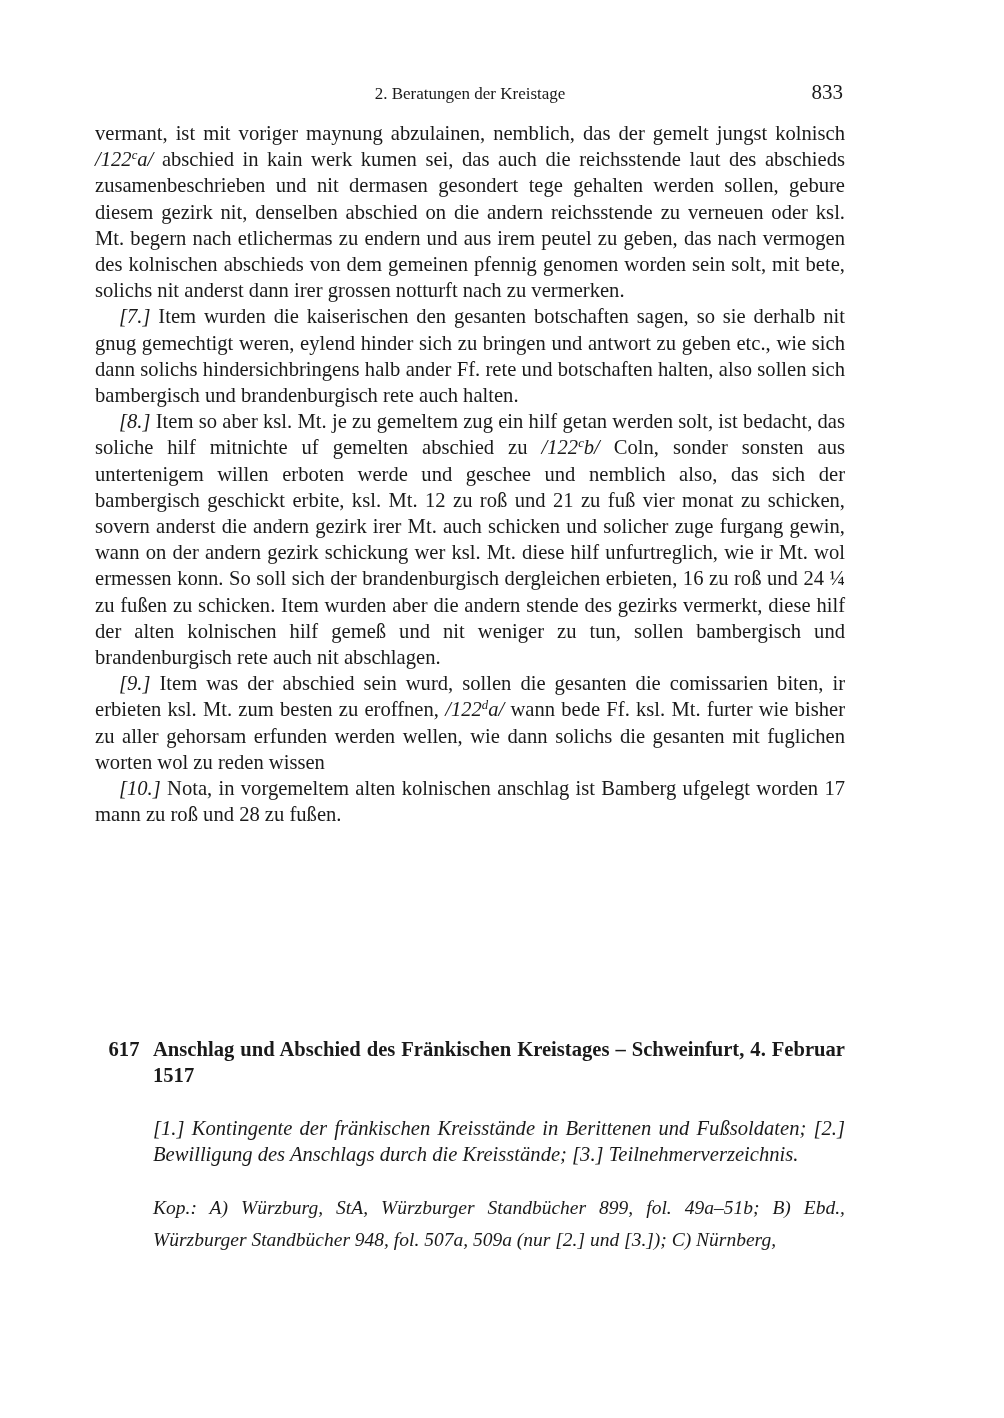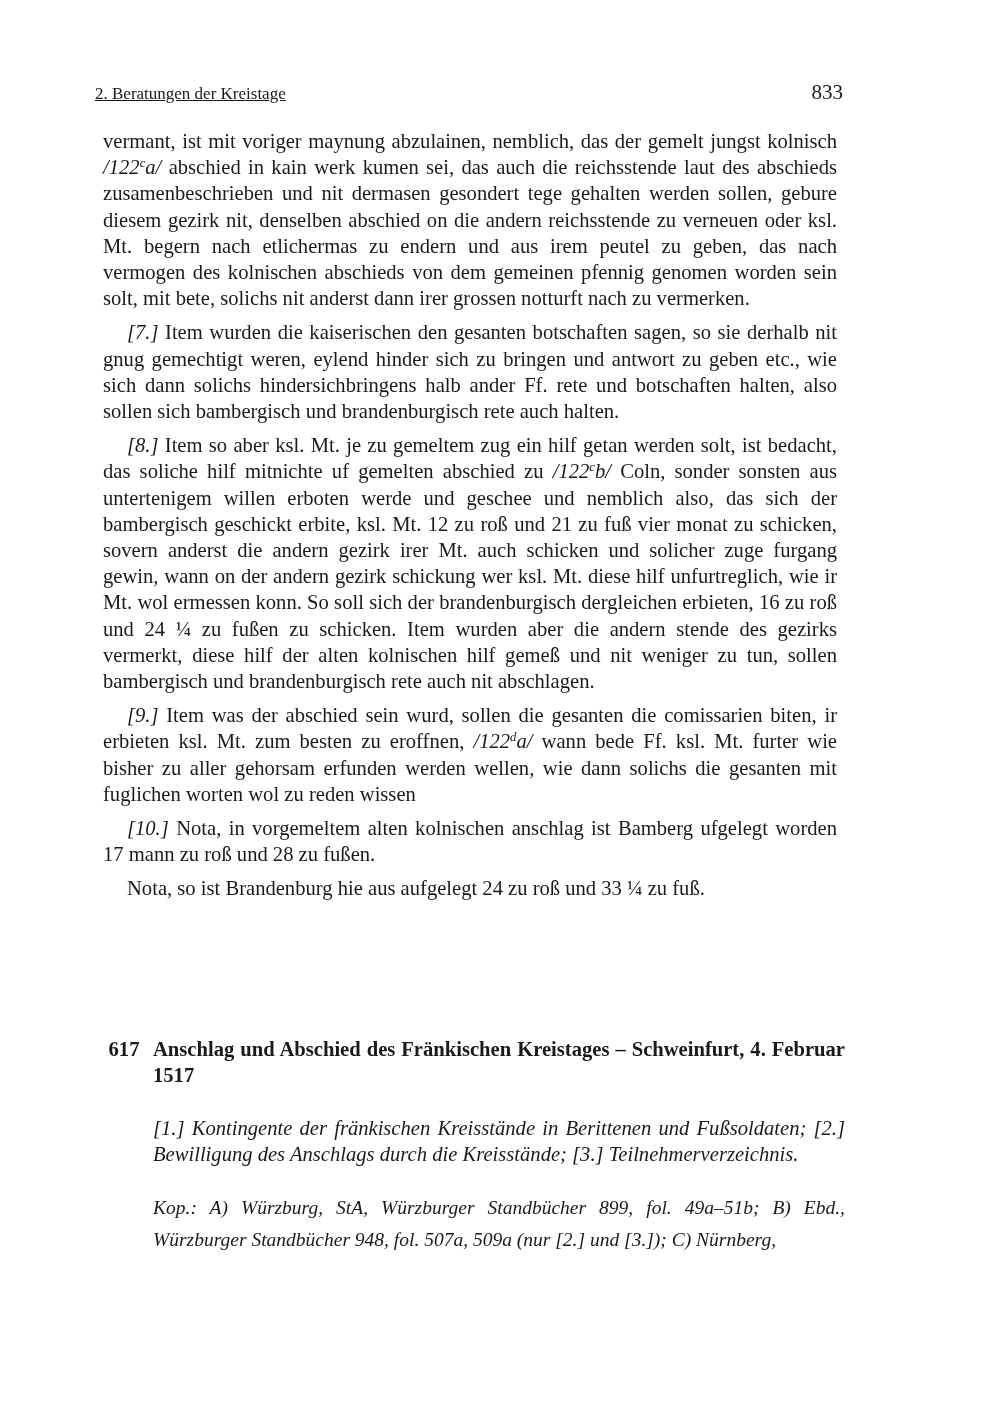--- a/index.html
+++ b/index.html
@@ -1,23 +1,23 @@
 <!DOCTYPE html>
 <html><head>
 <meta charset="utf-8">
 <style>
   html, body { margin: 0; padding: 0; background: #ffffff; }
   body { width: 1004px; height: 1418px; position: relative; overflow: hidden;
          font-family: "Liberation Serif", "DejaVu Serif", serif; color: #1a1a1a; }
   .page { position: absolute; left: 95px; top: 0; width: 750px; }
   .running-head { position: absolute; top: 80px; left: 0; width: 750px; height: 28px; font-size: 17px; }
-  .running-title { position: absolute; left: 0; right: 0; text-align: left; top: 4px; text-decoration: underline; }
+  .running-title { position: absolute; left: 0; right: 0; text-align: center; top: 4px; }
   .page-number { position: absolute; right: 2px; top: 0; font-size: 21px; text-align: right; }
   .body-text { position: absolute; top: 120px; left: 0; width: 750px; font-size: 20.6px; line-height: 26.2px; text-align: justify; hyphens: manual; }
-  .body-text p { margin: 8px; }
+  .body-text p { margin: 0; }
   .indent { text-indent: 24px; }
   .it { font-style: italic; }
   sup { font-size: 0.62em; line-height: 0; vertical-align: 0.55em; font-style: italic; }
   .doc-heading { position: absolute; top: 1036px; left: 0; width: 750px; font-size: 20.6px; line-height: 26px; font-weight: bold; display: flex; }
   .doc-number { width: 58px; flex: none; text-align: center; }
   .doc-title { flex: 1; text-align: justify; }
   .regest { position: absolute; top: 1107px; left: 58px; width: 692px; font-size: 20.6px; line-height: 26px; font-style: italic; text-align: justify; }
   .regest p { margin: 8px 0 8px 0; }
   .sources { position: absolute; top: 1192px; left: 58px; width: 692px; font-size: 19.5px; line-height: 32px; font-style: italic; text-align: justify; }
   .sources p { margin: 0; }
@@ -36,21 +36,20 @@
     <p><span>vermant, ist mit voriger maynung abzulainen, nemblich, das der gemelt jungst kolnisch </span><span class="it"><span>/122</span><sup>c</sup><span>a/</span></span><span> abschied in kain werk kumen sei, das auch die reichsstende laut des abschieds zusamenbeschrieben und nit dermasen gesondert tege gehalten werden sollen, gebure diesem gezirk nit, denselben abschied on die andern reichsstende zu verneuen oder ksl. Mt. begern nach etlichermas zu endern und aus irem peutel zu geben, das nach vermogen des kolnischen abschieds von dem gemeinen pfennig genomen worden sein solt, mit bete, solichs nit anderst dann irer grossen notturft nach zu vermerken.</span></p>
 
     <p class="indent"><span class="it">[7.]</span><span> Item wurden die kaiserischen den gesanten botschaften sagen, so sie derhalb nit gnug gemechtigt weren, eylend hinder sich zu bringen und antwort zu geben etc., wie sich dann solichs hindersichbringens halb ander Ff. rete und botschaften halten, also sollen sich bambergisch und brandenburgisch rete auch halten.</span></p>
 
     <p class="indent"><span class="it">[8.]</span><span> Item so aber ksl. Mt. je zu gemeltem zug ein hilf getan werden solt, ist be­dacht, das soliche hilf mitnichte uf gemelten abschied zu </span><span class="it"><span>/122</span><sup>c</sup><span>b/</span></span><span> Coln, sonder sonsten aus untertenigem willen erboten werde und geschee und nemblich also, das sich der bambergisch geschickt erbite, ksl. Mt. 12 zu roß und 21 zu fuß vier monat zu schicken, sovern anderst die andern gezirk irer Mt. auch schicken und solicher zuge furgang gewin, wann on der andern gezirk schickung wer ksl. Mt. diese hilf unfurtreglich, wie ir Mt. wol ermessen konn. So soll sich der brandenburgisch dergleichen erbieten, 16 zu roß und 24 ¼ zu fußen zu schicken. Item wurden aber die andern stende des gezirks vermerkt, diese hilf der alten kolnischen hilf gemeß und nit weniger zu tun, sollen bambergisch und brandenburgisch rete auch nit abschlagen.</span></p>
 
     <p class="indent"><span class="it">[9.]</span><span> Item was der abschied sein wurd, sollen die gesanten die comissarien biten, ir erbieten ksl. Mt. zum besten zu eroffnen, </span><span class="it"><span>/122</span><sup>d</sup><span>a/</span></span><span> wann bede Ff. ksl. Mt. furter wie bisher zu aller gehorsam erfunden werden wellen, wie dann solichs die gesanten mit fuglichen worten wol zu reden wissen</span></p>
 
     <p class="indent"><span class="it">[10.]</span><span> Nota, in vorgemeltem alten kolnischen anschlag ist Bamberg ufgelegt worden 17 mann zu roß und 28 zu fußen.</span></p>
 
-    <p class="indent">Nota, so ist Brandenburg hie aus aufgelegt 24 zu roß und 33 ¼ zu fuß.</p>
 
   </div>
 
   <div class="doc-heading">
     <div class="doc-number">617</div>
     <div class="doc-title">Anschlag und Abschied des Fränkischen Kreistages – Schweinfurt, 4. Fe­bruar 1517</div>
   </div>
 
   <div class="regest">
     <p>[1.] Kontingente der fränkischen Kreisstände in Berittenen und Fußsoldaten; [2.] Bewilligung des Anschlags durch die Kreisstände; [3.] Teilnehmerver­zeichnis.</p>

